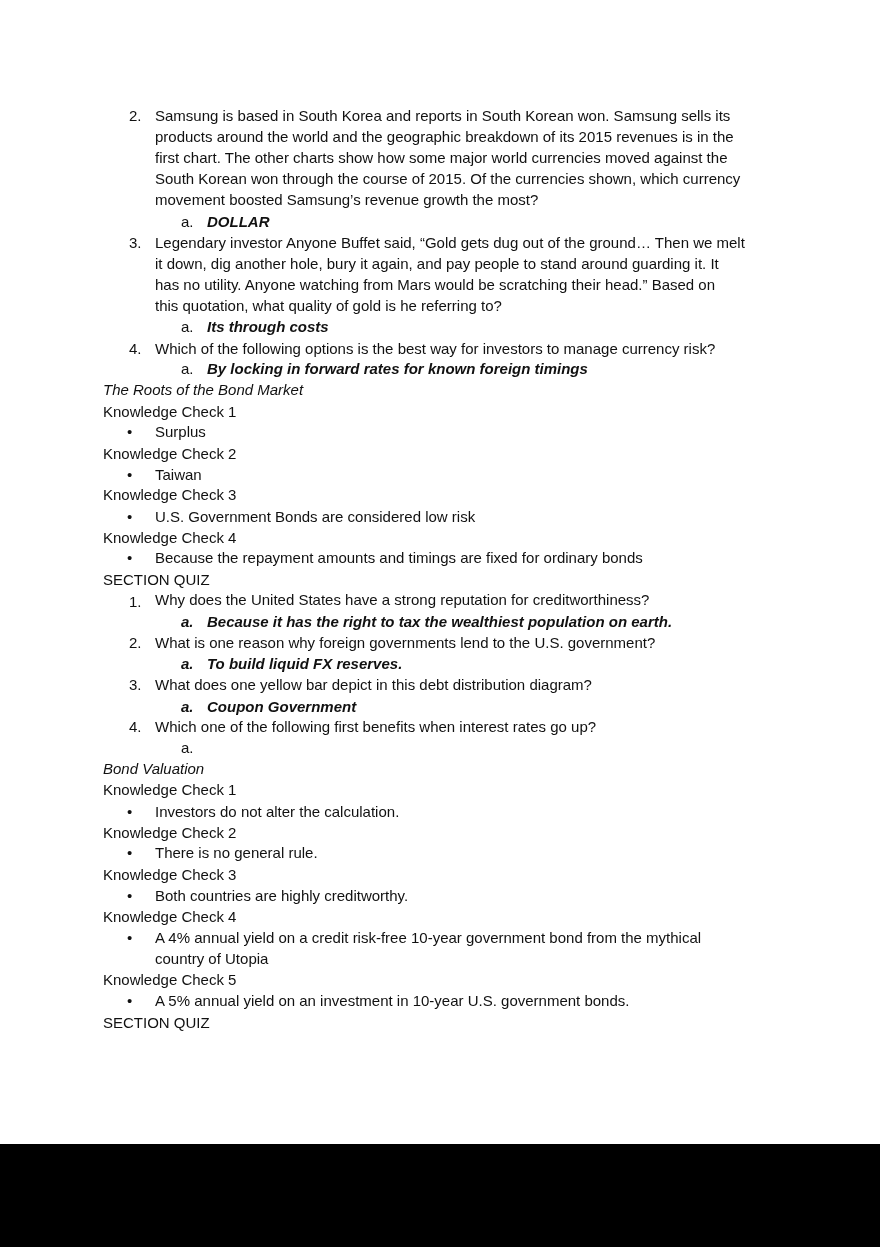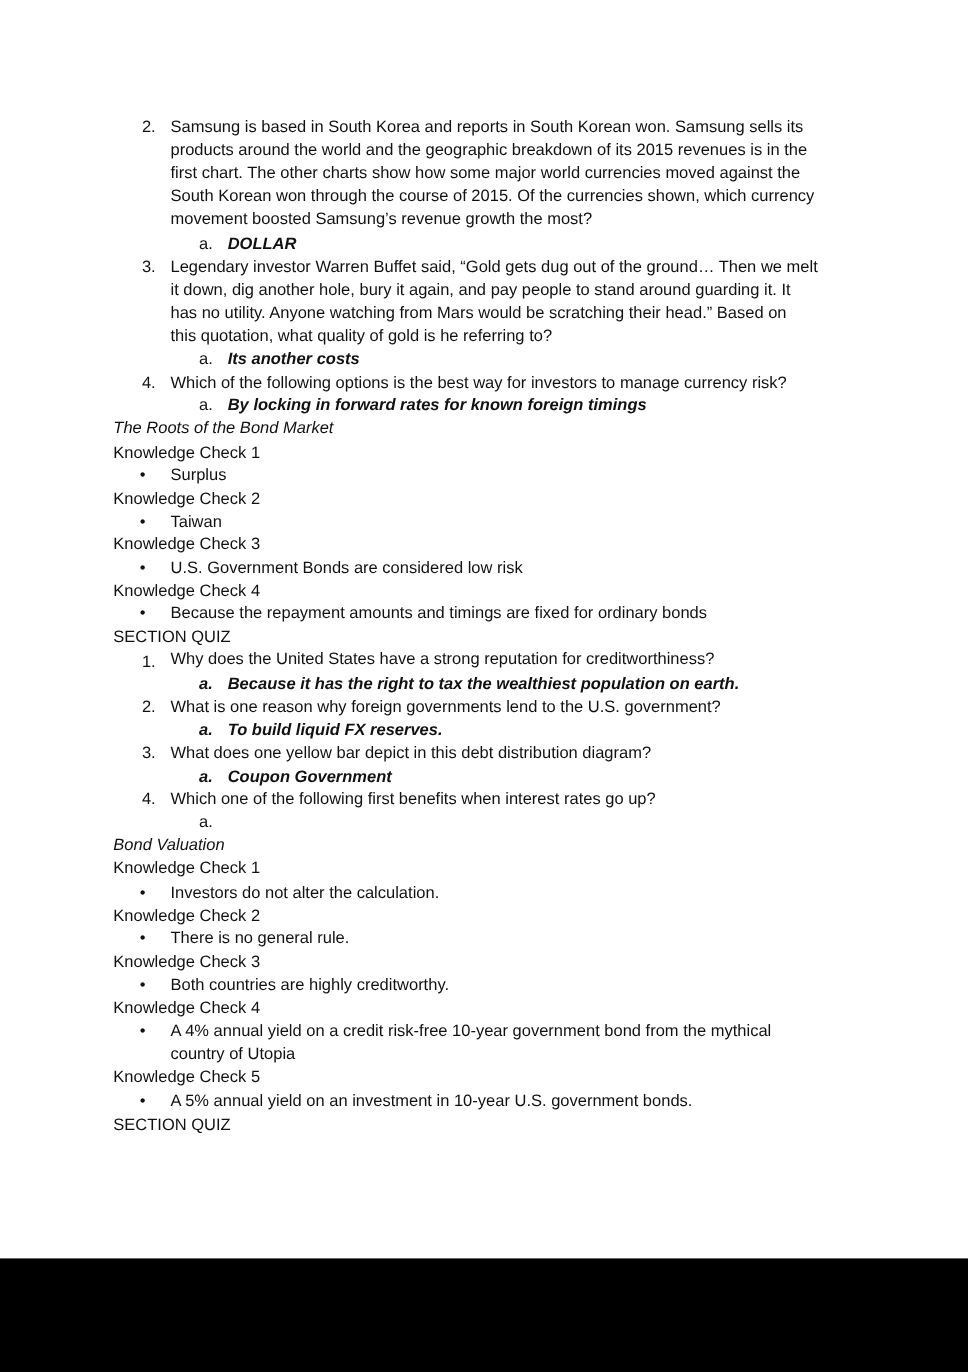--- a/index.html
+++ b/index.html
@@ -25,26 +25,26 @@
   <div class="line num" style="top:105px">2.</div>
   <div class="line txt-num" style="top:105px">Samsung is based in South Korea and reports in South Korean won. Samsung sells its</div>
   <div class="line txt-num" style="top:126px">products around the world and the geographic breakdown of its 2015 revenues is in the</div>
   <div class="line txt-num" style="top:147px">first chart. The other charts show how some major world currencies moved against the</div>
   <div class="line txt-num" style="top:168px">South Korean won through the course of 2015. Of the currencies shown, which currency</div>
   <div class="line txt-num" style="top:189px">movement boosted Samsung’s revenue growth the most?</div>
   <div class="line sub" style="top:211px">a.</div>
   <div class="line txt-sub bi" style="top:211px">DOLLAR</div>
 
   <div class="line num" style="top:232px">3.</div>
-  <div class="line txt-num" style="top:232px">Legendary investor Warren Buffet said, “Gold gets dug out of the ground… Then we melt</div>
+  <div class="line txt-num" style="top:232px">Legendary investor Anyone Buffet said, “Gold gets dug out of the ground… Then we melt</div>
   <div class="line txt-num" style="top:253px">it down, dig another hole, bury it again, and pay people to stand around guarding it. It</div>
   <div class="line txt-num" style="top:274px">has no utility. Anyone watching from Mars would be scratching their head.” Based on</div>
   <div class="line txt-num" style="top:295px">this quotation, what quality of gold is he referring to?</div>
   <div class="line sub" style="top:316px">a.</div>
-  <div class="line txt-sub bi" style="top:316px">Its another costs</div>
+  <div class="line txt-sub bi" style="top:316px">Its through costs</div>
 
   <div class="line num" style="top:338px">4.</div>
   <div class="line txt-num" style="top:338px">Which of the following options is the best way for investors to manage currency risk?</div>
   <div class="line sub" style="top:358px">a.</div>
   <div class="line txt-sub bi" style="top:358px">By locking in forward rates for known foreign timings</div>
 
   <div class="line txt-head it" style="top:379px">The Roots of the Bond Market</div>
 
   <div class="line txt-head" style="top:401px">Knowledge Check 1</div>
   <div class="line bullet" style="top:421px">•</div>

